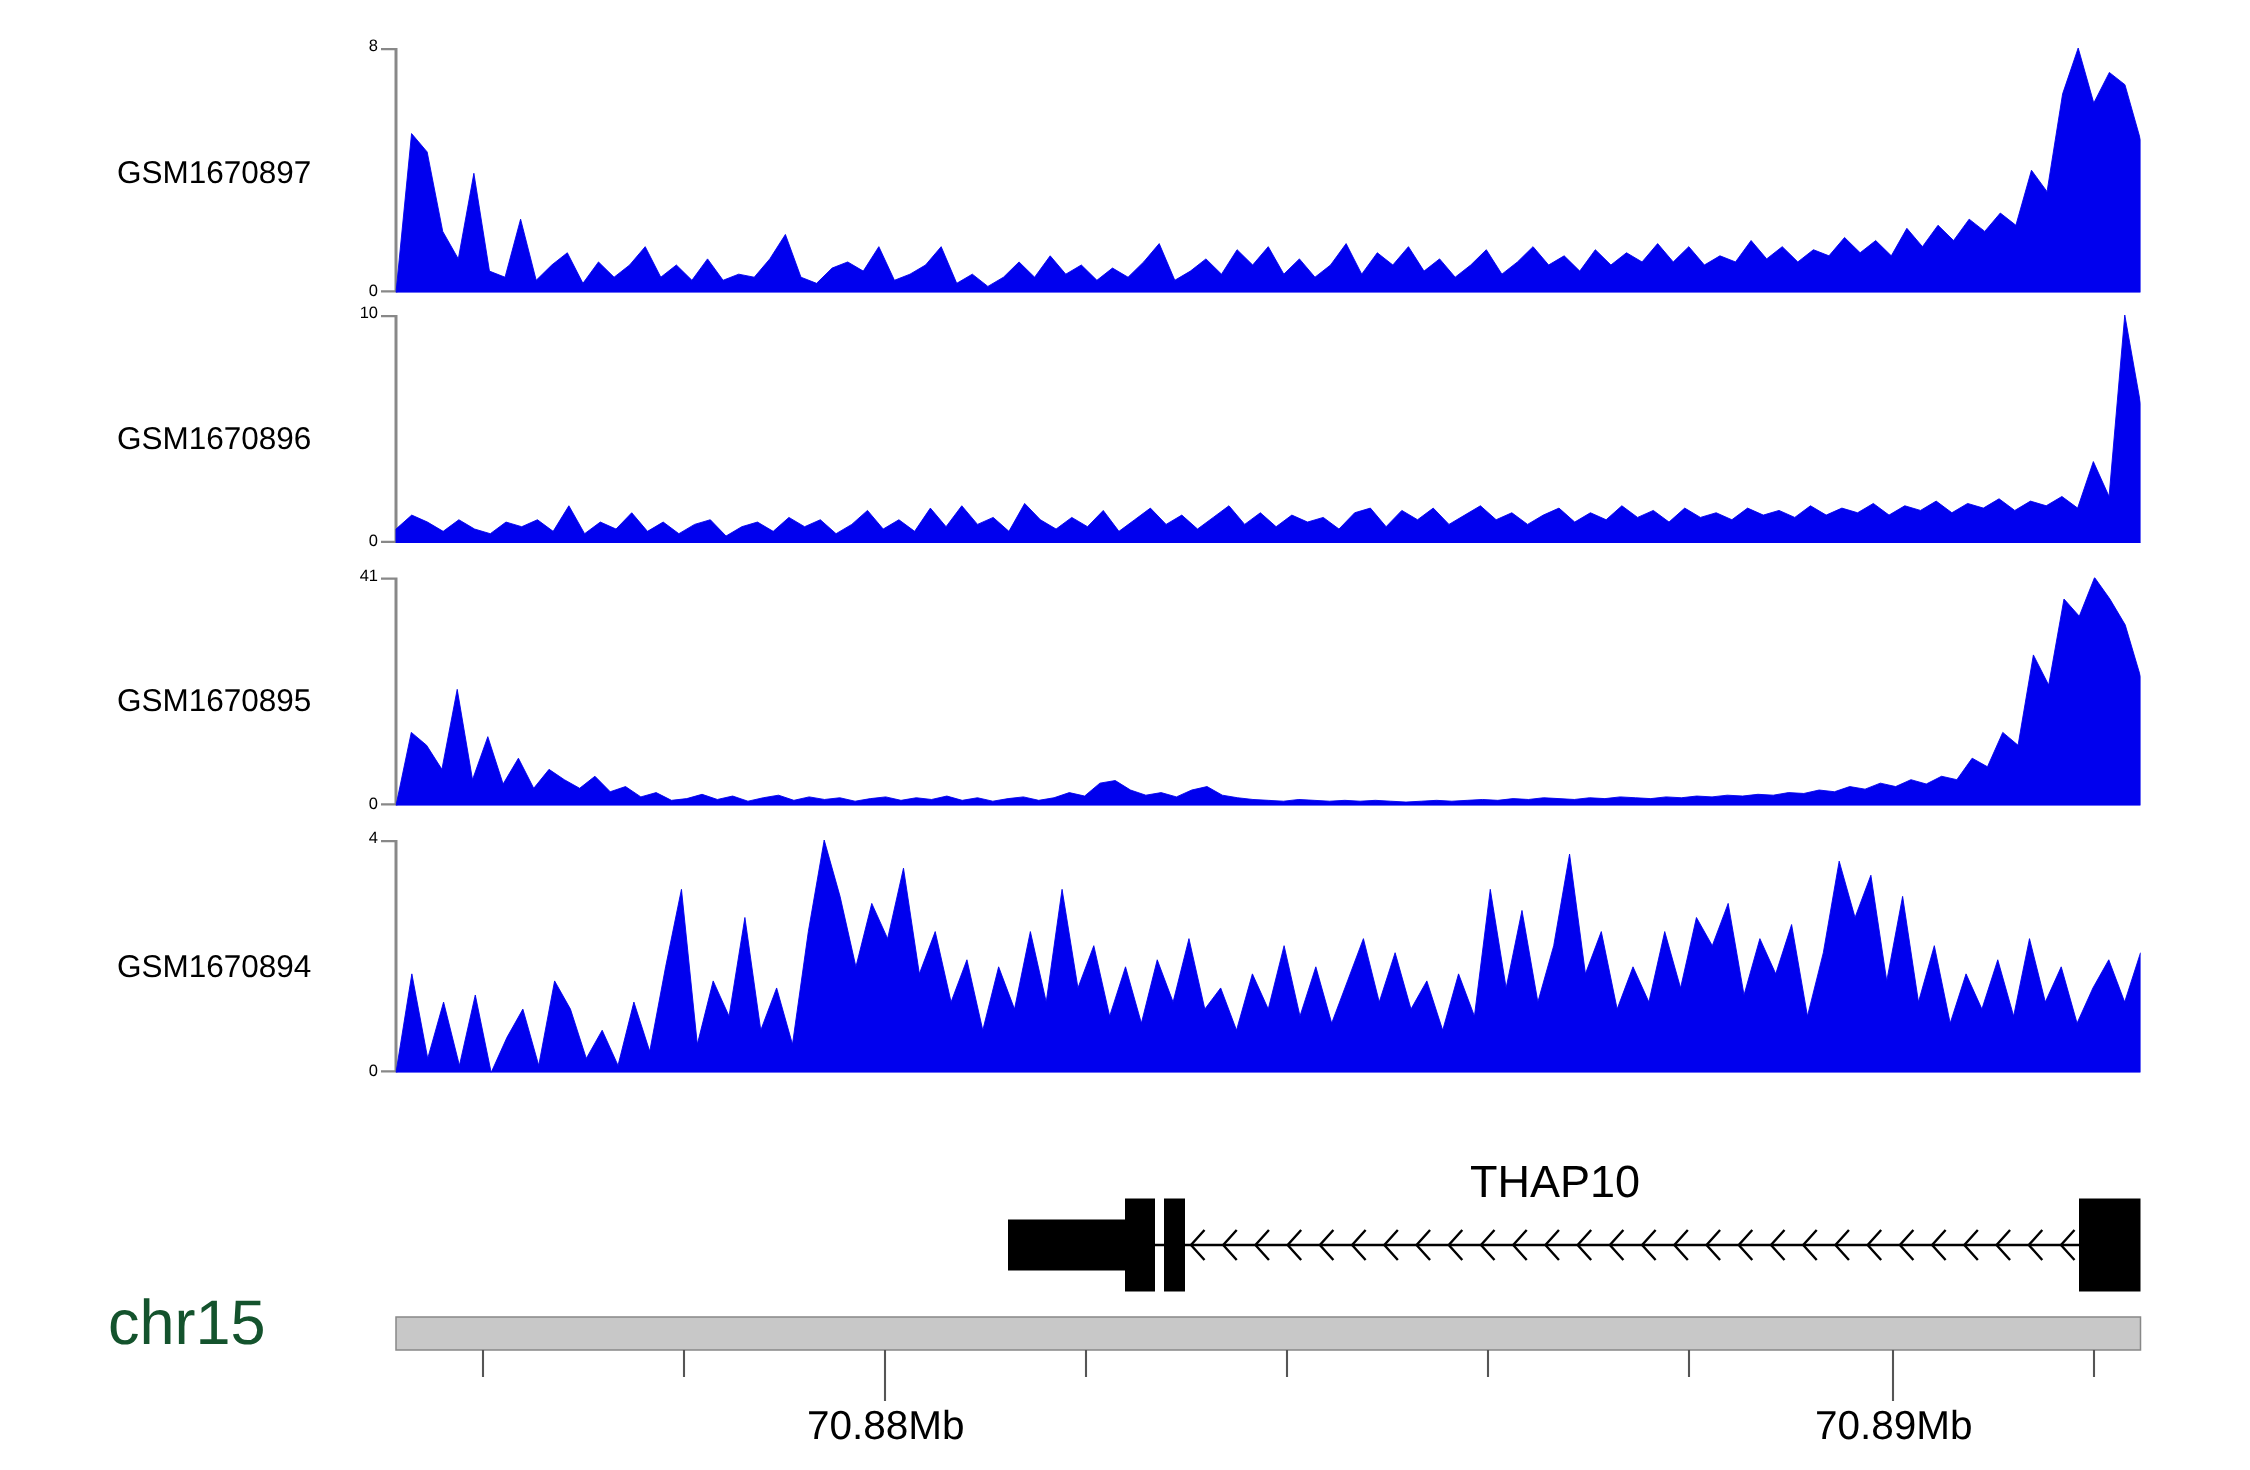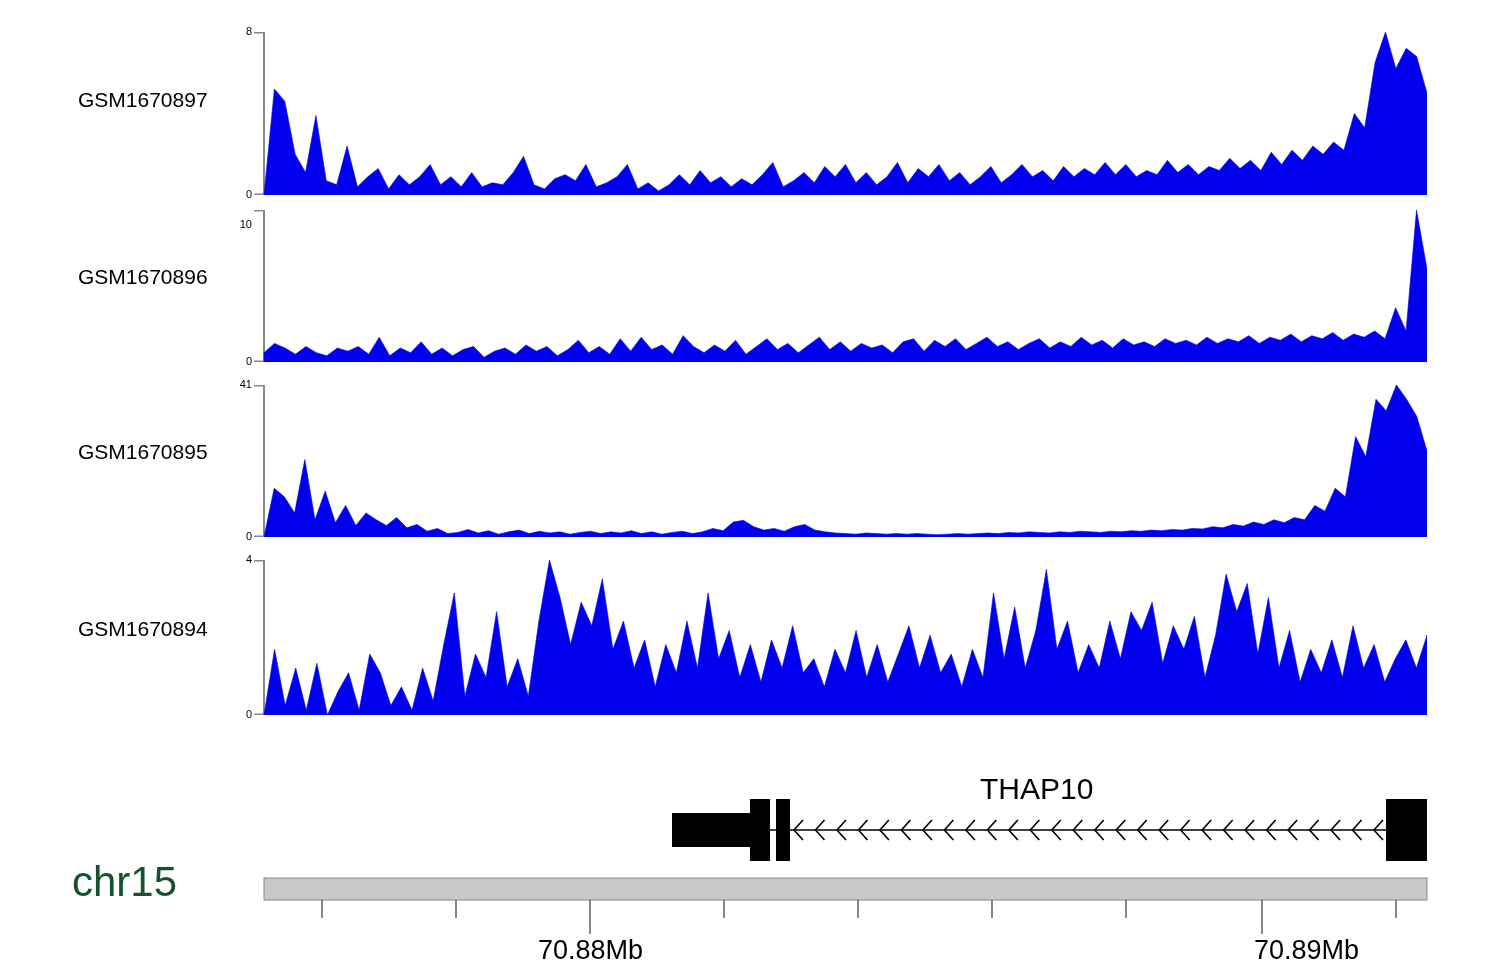--- a/index.html
+++ b/index.html
@@ -8,20 +8,21 @@
     font-family:"Liberation Sans", sans-serif;
     overflow:hidden;position:relative;
   }
   #stage{position:absolute;left:0;top:0;width:1500px;height:980px;}
 
   .track{position:absolute;left:0;width:1500px;}
   .track-label{
     position:absolute;
     font-size:21px;color:#000;white-space:nowrap;
     text-align:left;
+    margin-top:16px;
   }
   .axis-max,.axis-min{
     position:absolute;font-size:11px;color:#000;
     text-align:right;white-space:nowrap;
   }
   .plotarea{position:absolute;}
   .plotarea svg{display:block;}
 
   .gene-name{
     position:absolute;font-size:30px;color:#000;white-space:nowrap;
@@ -46,21 +47,21 @@
         <svg width="1177" height="163" viewBox="0 0 1177 163">
           <path d="M 4 0.5 L 14 0.5 L 14 162.5 L 4 162.5" fill="none" stroke="#888888" stroke-width="2"></path>
           <g transform="translate(14,0)">
             <path d="M 0 163 L 0.00 163.00 L 10.38 57.05 L 20.77 69.28 L 31.15 122.25 L 41.54 140.59 L 51.92 83.54 L 62.30 148.74 L 72.69 152.81 L 83.07 114.10 L 93.46 154.85 L 103.84 144.66 L 114.22 136.51 L 124.61 156.89 L 134.99 142.63 L 145.38 152.81 L 155.76 144.66 L 166.14 132.44 L 176.53 152.81 L 186.91 144.66 L 197.29 154.85 L 207.68 140.59 L 218.06 154.85 L 228.45 150.78 L 238.83 152.81 L 249.21 140.59 L 259.60 124.29 L 269.98 152.81 L 280.37 156.89 L 290.75 146.70 L 301.13 142.63 L 311.52 148.74 L 321.90 132.44 L 332.29 154.85 L 342.67 150.78 L 353.05 144.66 L 363.44 132.44 L 373.82 156.89 L 384.21 150.78 L 394.59 158.93 L 404.97 152.81 L 415.36 142.63 L 425.74 152.81 L 436.13 138.55 L 446.51 150.78 L 456.89 144.66 L 467.28 154.85 L 477.66 146.70 L 488.04 152.81 L 498.43 142.63 L 508.81 130.40 L 519.20 154.85 L 529.58 148.74 L 539.96 140.59 L 550.35 150.78 L 560.73 134.47 L 571.12 144.66 L 581.50 132.44 L 591.88 150.78 L 602.27 140.59 L 612.65 152.81 L 623.04 144.66 L 633.42 130.40 L 643.80 150.78 L 654.19 136.51 L 664.57 144.66 L 674.96 132.44 L 685.34 148.74 L 695.72 140.59 L 706.11 152.81 L 716.49 144.66 L 726.88 134.47 L 737.26 150.78 L 747.64 142.63 L 758.03 132.44 L 768.41 144.66 L 778.79 138.55 L 789.18 148.74 L 799.56 134.47 L 809.95 144.66 L 820.33 136.51 L 830.71 142.63 L 841.10 130.40 L 851.48 142.63 L 861.87 132.44 L 872.25 144.66 L 882.63 138.55 L 893.02 142.63 L 903.40 128.36 L 913.79 140.59 L 924.17 132.44 L 934.55 142.63 L 944.94 134.47 L 955.32 138.55 L 965.71 126.32 L 976.09 136.51 L 986.47 128.36 L 996.86 138.55 L 1007.24 120.21 L 1017.63 132.44 L 1028.01 118.17 L 1038.39 128.36 L 1048.78 114.10 L 1059.16 122.25 L 1069.54 110.03 L 1079.93 118.17 L 1090.31 81.50 L 1100.70 95.76 L 1111.08 30.56 L 1121.46 0.00 L 1131.85 36.67 L 1142.23 16.30 L 1152.62 24.45 L 1163.00 61.13 L 1163.00 163 Z" fill="#0000ee" stroke="#0000ee" stroke-width="0.6"></path>
           </g>
         </svg>
       </div>
     </div>
     <div class="track" style="top: 0px;">
       <div class="track-label" style="left: 78px; top: 265px; text-align: right;">GSM1670896</div>
-      <div class="axis-max" style="left: 204px; width: 48px; top: 203px; margin-top: 15px;">10</div>
+      <div class="axis-max" style="left: 204px; width: 48px; top: 203px;">10</div>
       <div class="axis-min" style="left: 204px; width: 48px; top: 355px;">0</div>
       <div class="plotarea" style="left: 250px; top: 210px; width: 1177px; height: 152px;">
         <svg width="1177" height="152" viewBox="0 0 1177 152">
           <path d="M 4 0.5 L 14 0.5 L 14 151.5 L 4 151.5" fill="none" stroke="#888888" stroke-width="2"></path>
           <g transform="translate(14,0)">
             <path d="M 0 152 L 0.00 142.69 L 10.48 133.39 L 20.95 138.04 L 31.43 144.24 L 41.91 136.49 L 52.39 142.69 L 62.86 145.80 L 73.34 138.04 L 83.82 141.14 L 94.30 136.49 L 104.77 144.24 L 115.25 127.18 L 125.73 145.80 L 136.21 138.04 L 146.68 142.69 L 157.16 131.84 L 167.64 144.24 L 178.12 138.04 L 188.59 145.80 L 199.07 139.59 L 209.55 136.49 L 220.03 147.35 L 230.50 141.14 L 240.98 138.04 L 251.46 144.24 L 261.94 134.94 L 272.41 141.14 L 282.89 136.49 L 293.37 145.80 L 303.85 139.59 L 314.32 130.29 L 324.80 142.69 L 335.28 136.49 L 345.76 144.24 L 356.23 128.73 L 366.71 141.14 L 377.19 127.18 L 387.67 139.59 L 398.14 134.94 L 408.62 144.24 L 419.10 125.63 L 429.58 136.49 L 440.05 142.69 L 450.53 134.94 L 461.01 141.14 L 471.49 130.29 L 481.96 144.24 L 492.44 136.49 L 502.92 128.73 L 513.40 139.59 L 523.87 133.39 L 534.35 142.69 L 544.83 134.94 L 555.31 127.18 L 565.78 139.59 L 576.26 131.84 L 586.74 141.14 L 597.22 133.39 L 607.69 138.04 L 618.17 134.94 L 628.65 142.69 L 639.13 131.84 L 649.60 128.73 L 660.08 141.14 L 670.56 130.29 L 681.04 136.49 L 691.51 128.73 L 701.99 139.59 L 712.47 133.39 L 722.95 127.18 L 733.42 136.49 L 743.90 131.84 L 754.38 139.59 L 764.86 133.39 L 775.33 128.73 L 785.81 138.04 L 796.29 131.84 L 806.77 136.49 L 817.24 127.18 L 827.72 134.94 L 838.20 130.29 L 848.68 138.04 L 859.15 128.73 L 869.63 134.94 L 880.11 131.84 L 890.59 136.49 L 901.06 128.73 L 911.54 133.39 L 922.02 130.29 L 932.50 134.94 L 942.97 127.18 L 953.45 133.39 L 963.93 128.73 L 974.41 131.84 L 984.88 125.63 L 995.36 133.39 L 1005.84 127.18 L 1016.32 130.29 L 1026.79 124.08 L 1037.27 131.84 L 1047.75 125.63 L 1058.23 128.73 L 1068.70 122.53 L 1079.18 130.29 L 1089.66 124.08 L 1100.14 127.18 L 1110.61 120.98 L 1121.09 128.73 L 1131.57 97.71 L 1142.05 120.98 L 1152.52 0.00 L 1163.00 58.94 L 1163.00 152 Z" fill="#0000ee" stroke="#0000ee" stroke-width="0.6"></path>
           </g>
         </svg>
       </div>
     </div>
@@ -128,15 +129,15 @@
         <rect x="264" y="118" width="1163" height="22" fill="#c8c8c8" stroke="#888888" stroke-width="1"></rect>
         <line x1="322" y1="140" x2="322" y2="158" stroke="#555555" stroke-width="1.4"></line>
         <line x1="456" y1="140" x2="456" y2="158" stroke="#555555" stroke-width="1.4"></line>
         <line x1="590" y1="140" x2="590" y2="174" stroke="#555555" stroke-width="1.4"></line>
         <line x1="724" y1="140" x2="724" y2="158" stroke="#555555" stroke-width="1.4"></line>
         <line x1="858" y1="140" x2="858" y2="158" stroke="#555555" stroke-width="1.4"></line>
         <line x1="992" y1="140" x2="992" y2="158" stroke="#555555" stroke-width="1.4"></line>
         <line x1="1126" y1="140" x2="1126" y2="158" stroke="#555555" stroke-width="1.4"></line>
         <line x1="1262" y1="140" x2="1262" y2="174" stroke="#555555" stroke-width="1.4"></line>
         <line x1="1396" y1="140" x2="1396" y2="158" stroke="#555555" stroke-width="1.4"></line>
-      </svg><div class="gene-name" style="left: 980px; top: 12px;">THAP10</div><div class="ruler-tick-label" style="left: 538px; top: 175px; width: 104px; text-align: center;">70.88Mb</div><div class="ruler-tick-label" style="left: 1210px; top: 175px; width: 104px; text-align: right; margin-left: 44px;">70.89Mb</div></div>
+      </svg><div class="gene-name" style="left: 980px; top: 12px;">THAP10</div><div class="ruler-tick-label" style="left: 538px; top: 175px; width: 104px; text-align: center;">70.88Mb</div><div class="ruler-tick-label" style="left: 1210px; top: 175px; width: 104px; text-align: right;">70.89Mb</div></div>
     <div class="chrom-label" style="left: 72px; top: 858px;">chr15</div>
   </div>
 
 </body></html>

